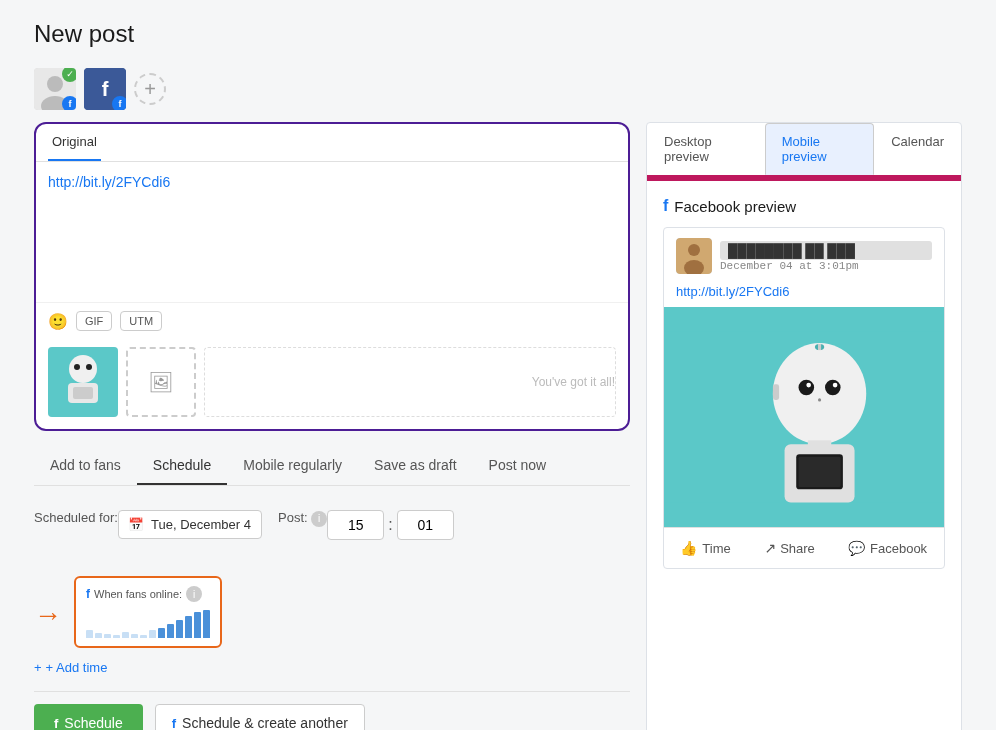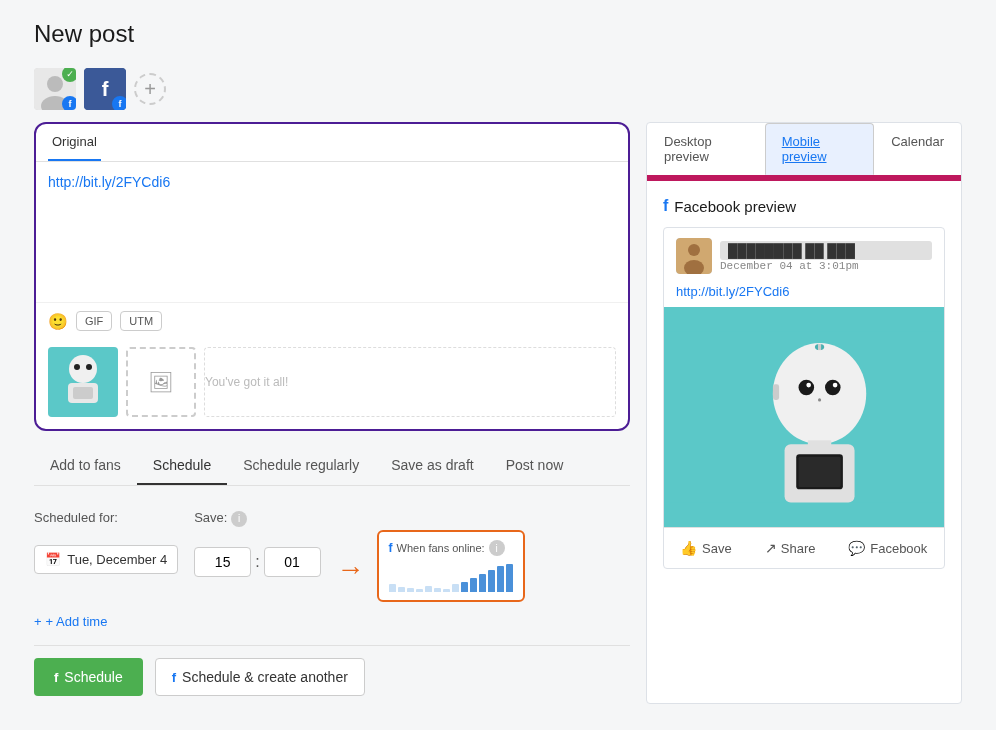--- a/index.html
+++ b/index.html
@@ -25,30 +25,30 @@
     .editor-tab { display: inline-block; padding: 10px 4px; margin-right: 16px; font-size: 13px; color: #333; border-bottom: 2px solid #1877f2; cursor: pointer; }
     .editor-content { padding: 12px; min-height: 140px; }
     .editor-link { color: #1877f2; text-decoration: none; font-size: 14px; }
     .editor-toolbar { display: flex; align-items: center; gap: 8px; padding: 8px 12px; border-top: 1px solid #f0f0f0; }
     .toolbar-btn { border: 1px solid #ccc; border-radius: 4px; padding: 3px 8px; font-size: 11px; color: #555; cursor: pointer; background: #fff; }
 
     
     .media-row { display: flex; gap: 8px; padding: 8px 12px 12px; align-items: center; }
     .media-thumb { width: 70px; height: 70px; border-radius: 4px; overflow: hidden; background: #eee; }
     .media-add { width: 70px; height: 70px; border: 2px dashed #ccc; border-radius: 4px; display: flex; align-items: center; justify-content: center; color: #999; cursor: pointer; }
-    .media-placeholder { flex: 1; height: 70px; border: 1px dashed #ddd; border-radius: 4px; display: flex; align-items: center; justify-content: flex-start; color: #bbb; font-size: 12px; }
+    .media-placeholder { flex: 1; height: 70px; border: 1px dashed #ddd; border-radius: 4px; display: flex; align-items: center; justify-content: flex-end; color: #bbb; font-size: 12px; }
 
     
     .schedule-tabs { display: flex; gap: 0; border-bottom: 1px solid #e0e0e0; margin-bottom: 16px; }
     .sched-tab { padding: 10px 16px; font-size: 14px; color: #555; cursor: pointer; border-bottom: 2px solid transparent; white-space: nowrap; }
     .sched-tab.active { color: #333; border-bottom: 2px solid #333; font-weight: 500; }
 
     
     .schedule-form { display: flex; align-items: flex-start; gap: 16px; flex-wrap: wrap; margin-bottom: 12px; }
-    .form-group { display: flex; flex-direction: column; gap: 20px; }
+    .form-group { display: flex; flex-direction: row; gap: 0; }
     .form-label { font-size: 13px; color: #555; }
     .date-input { display: flex; align-items: center; gap: 6px; border: 1px solid #ccc; border-radius: 4px; padding: 6px 10px; background: #fff; cursor: pointer; font-size: 13px; color: #333; }
     .time-group { display: flex; align-items: center; gap: 4px; }
     .time-input { width: 57px; border: 1px solid #ccc; border-radius: 4px; padding: 6px 8px; text-align: center; font-size: 14px; background: #fff; }
     .time-sep { font-size: 16px; color: #555; }
     .info-icon { width: 16px; height: 16px; border-radius: 50%; background: #ccc; color: white; font-size: 10px; display: inline-flex; align-items: center; justify-content: center; cursor: pointer; }
 
     
     .fans-online-wrapper { position: relative; display: flex; align-items: center; gap: 12px; }
     .arrow-indicator { color: #e8671a; font-size: 28px; display: flex; align-items: center; }
@@ -65,21 +65,21 @@
     
     .action-buttons { display: flex; gap: 12px; }
     .btn-schedule { background: #4caf50; color: white; border: none; border-radius: 4px; padding: 10px 20px; font-size: 14px; font-weight: 500; cursor: pointer; display: flex; align-items: center; gap: 6px; }
     .btn-schedule-another { background: #fff; color: #333; border: 1px solid #ccc; border-radius: 4px; padding: 10px 16px; font-size: 14px; cursor: pointer; display: flex; align-items: center; gap: 6px; }
     .fb-icon-white { color: white; font-weight: bold; font-size: 13px; }
     .fb-icon-blue { color: #1877f2; font-weight: bold; font-size: 13px; }
 
     
     .preview-tabs { display: flex; border-bottom: 6px solid #be185d; }
     .preview-tab { padding: 10px 16px; font-size: 13px; color: #555; cursor: pointer; border: 1px solid transparent; }
-    .preview-tab.active { background: #e8f0fe; color: #1877f2; border: 1px solid #ccc; border-bottom-color: transparent; border-radius: 4px 4px 0 0; text-decoration: underline; }
+    .preview-tab.active { background: #e8f0fe; color: #1877f2; border: 1px solid #ccc; border-bottom-color: transparent; border-radius: 4px 4px 0 0; }
     .preview-content { padding: 16px; }
     .preview-title { display: flex; align-items: center; gap: 6px; font-size: 15px; font-weight: 500; color: #1a1a1a; margin-bottom: 12px; }
     .fb-logo { color: #1877f2; font-size: 16px; font-weight: bold; }
 
     
     .fb-post { background: #fff; border: 1px solid #dde1e7; border-radius: 4px; overflow: hidden; }
     .fb-post-header { display: flex; align-items: center; gap: 8px; padding: 10px 12px; }
     .fb-avatar { width: 36px; height: 36px; border-radius: 4px; background: #ccc; overflow: hidden; }
     .fb-post-meta { flex: 1; }
     .fb-username { font-size: 13px; font-weight: 500; color: #333; background: #e0e0e0; border-radius: 3px; padding: 2px 8px; }
@@ -151,37 +151,37 @@
           </div>
           <div class="media-placeholder">
             <span>You've got it all!</span>
           </div>
         </div>
       </div>
 
       <div class="schedule-tabs">
         <span class="sched-tab">Add to fans</span>
         <span class="sched-tab active">Schedule</span>
-        <span class="sched-tab">Schedule regularly</span>
+        <span class="sched-tab">Mobile regularly</span>
         <span class="sched-tab">Save as draft</span>
         <span class="sched-tab">Post now</span>
       </div>
 
       <div style="padding: 8px 0;">
         <div class="schedule-form">
           <div class="form-group">
             <label class="form-label">Scheduled for:</label>
             <div class="date-input">
               <span>📅</span>
               <span>Tue, December 4</span>
             </div>
           </div>
           <div class="form-group">
             <label class="form-label">
-              <span>Save:</span>
+              <span>Post:</span>
               <span class="info-icon">i</span>
             </label>
             <div class="time-group">
               <input class="time-input" type="text" value="15" style="">
               <span class="time-sep">:</span>
               <input class="time-input" type="text" value="01" style="">
             </div>
           </div>
 
           <div class="fans-online-wrapper" style="margin-top:20px;">
@@ -286,21 +286,21 @@
 
               <rect x="140" y="68" width="8" height="20" rx="3" fill="#ccc"></rect>
 
               <ellipse cx="200" cy="20" rx="6" ry="4" fill="#4ab0b0"></ellipse>
               <rect x="198" y="16" width="4" height="8" fill="#ccc"></rect>
             </svg>
           </div>
           <div class="fb-actions">
             <div class="fb-action">
               <span class="fb-action-icon">👍</span>
-              <span>Save</span>
+              <span>Time</span>
             </div>
             <div class="fb-action">
               <span class="fb-action-icon">↗</span>
               <span>Share</span>
             </div>
             <div class="fb-action">
               <span class="fb-action-icon">💬</span>
               <span>Facebook</span>
             </div>
           </div>

